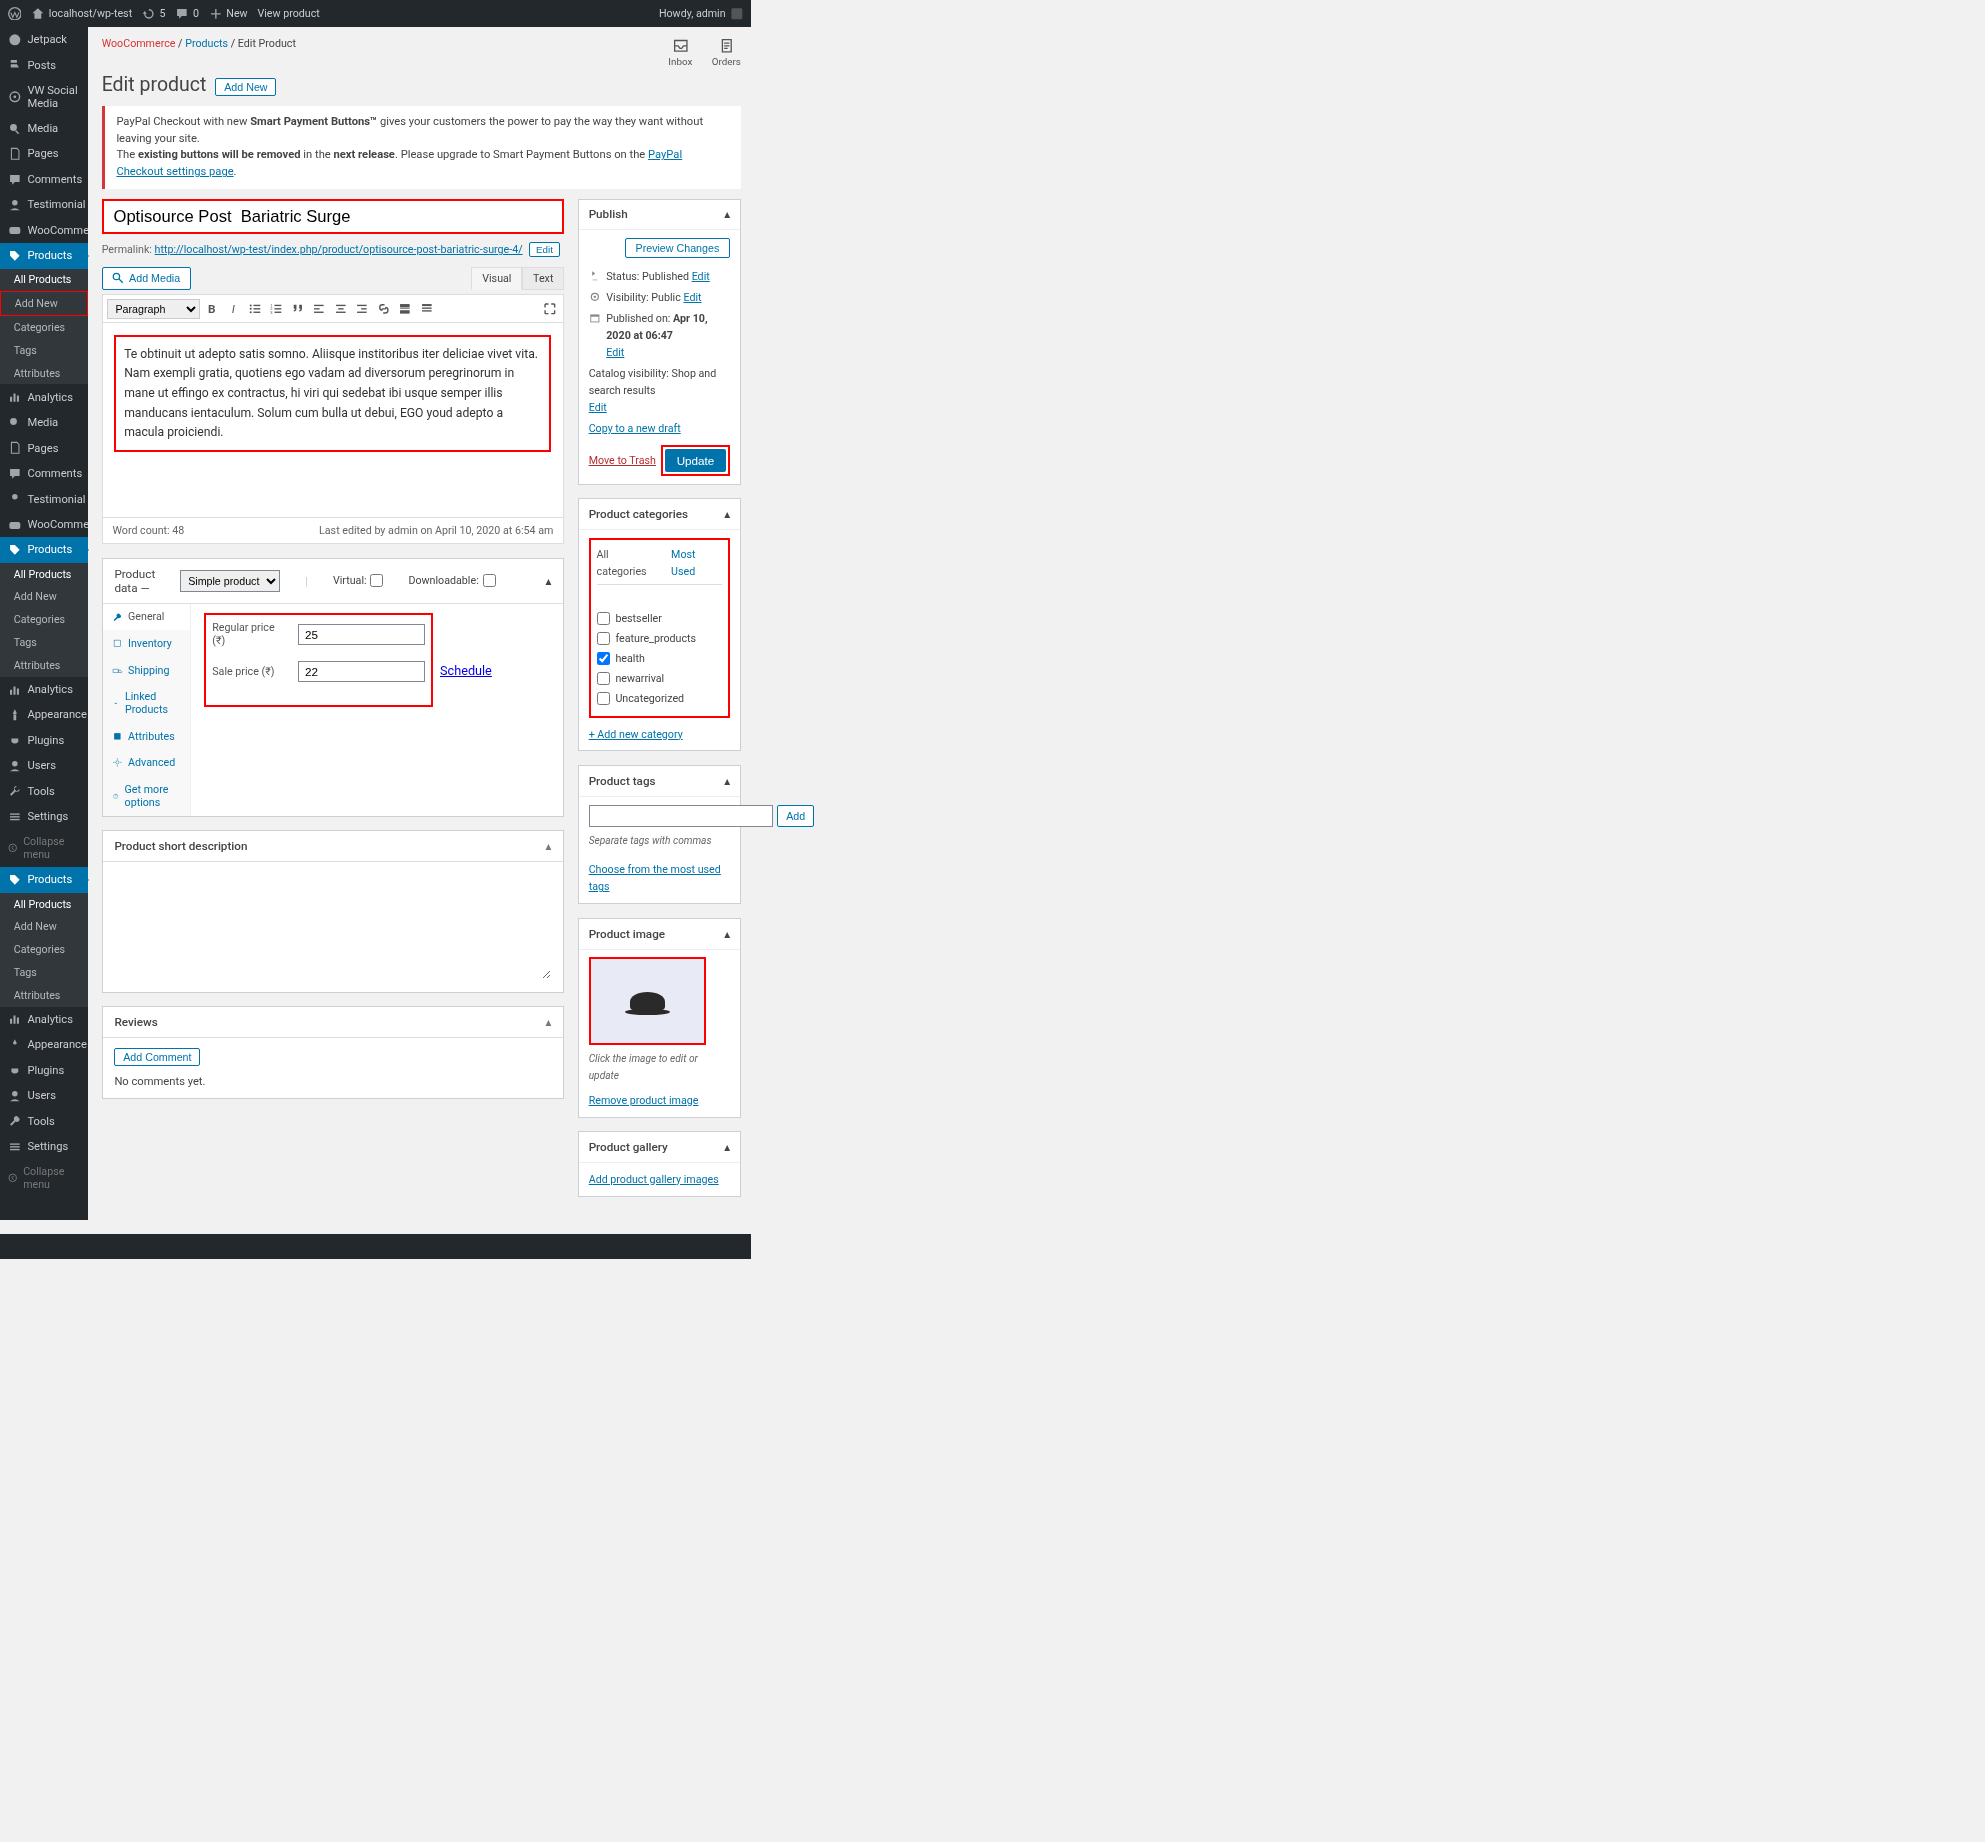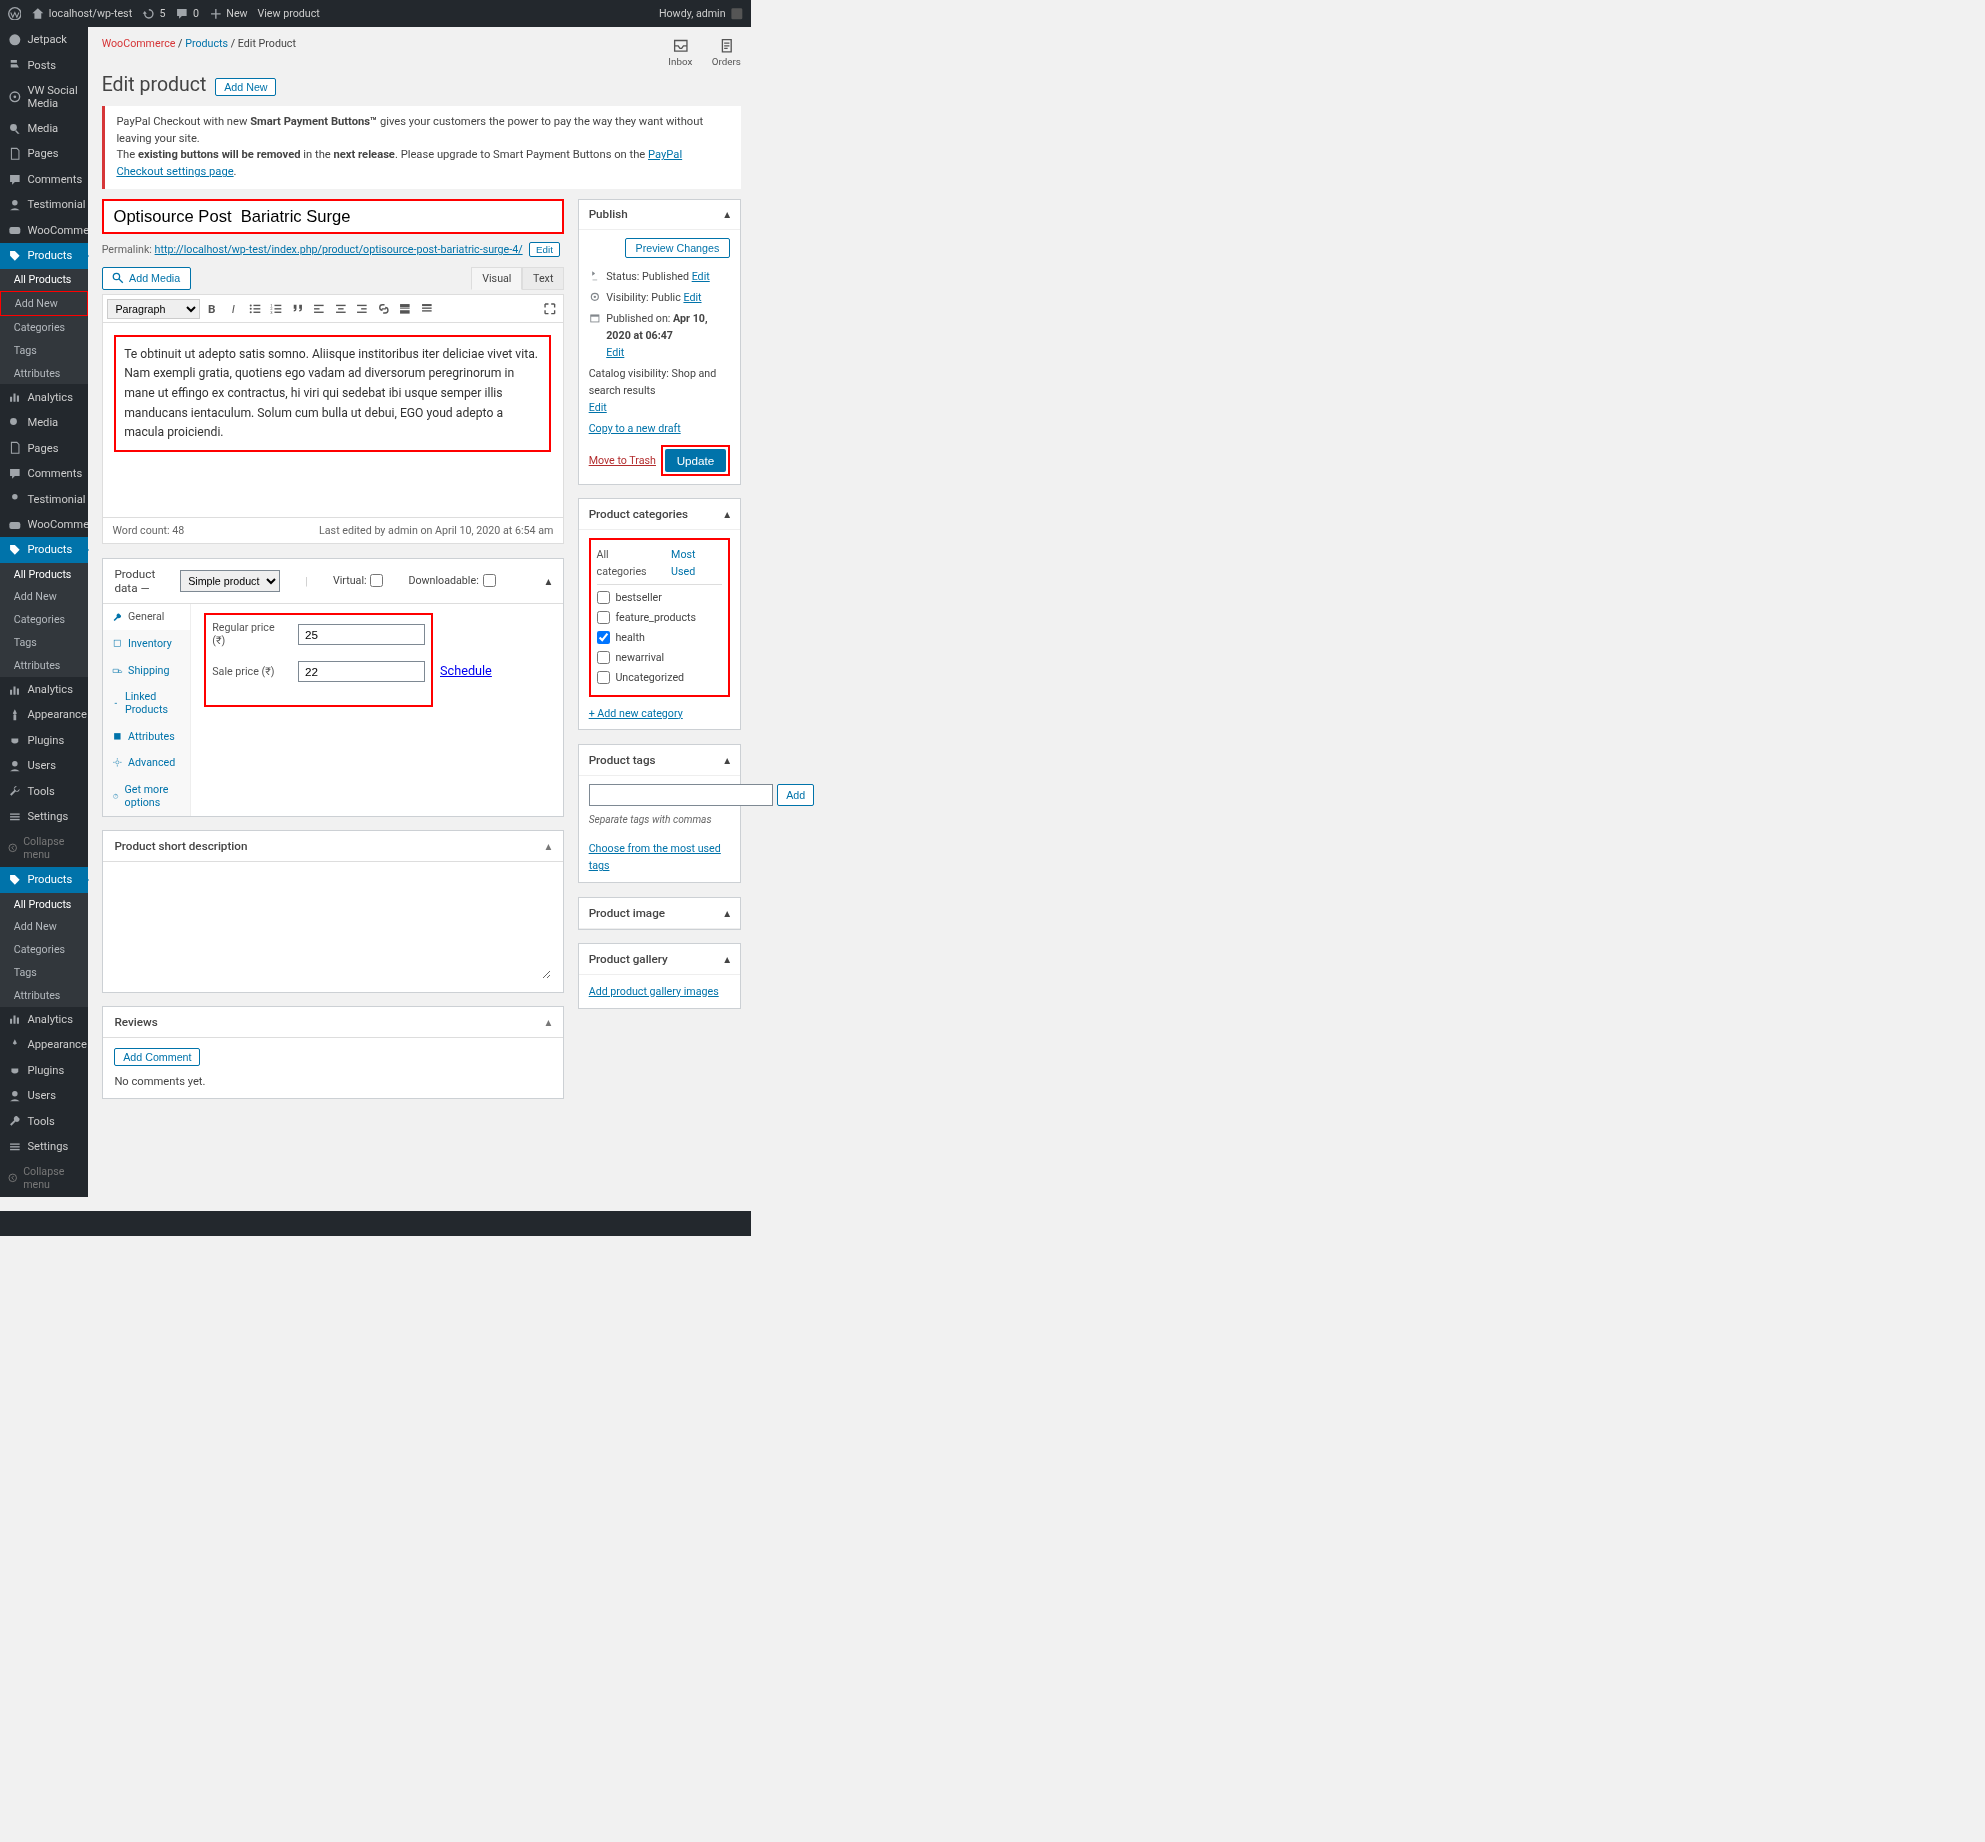--- a/index.html
+++ b/index.html
@@ -92,21 +92,21 @@
 .sp-body { padding:7.8px 9.8px; font-size:10.7px; line-height:1.6; }
 .sp-body a { color:#0073aa; text-decoration:underline; }
 .sp-body a.red { color:#b32d2e; }
 .preview-btn { border:1px solid #0073aa; background:#fff; color:#0073aa; padding:2.9px 9.8px; border-radius:2px; font-size:10.7px; cursor:pointer; float:right; margin-bottom:5.9px; }
 .pub-row { display:flex; align-items:flex-start; gap:5.9px; margin:3.9px 0; }
 .pub-row svg { width:11.7px; height:11.7px; fill:#82878c; margin-top:2px; flex-shrink:0; }
 .update-btn { background:#0073aa; color:#fff; border:none; padding:4.9px 11.7px; border-radius:2px; font-size:11.7px; cursor:pointer; }
 .update-hl { border:2.4px solid red; padding:2px; display:inline-block; }
 .actions-row { display:flex; justify-content:space-between; align-items:center; margin-top:7.8px; }
 
-.cat-tabs { display:flex; gap:9.8px; border-bottom:1px solid #ddd; margin-bottom:4px; font-size:10.7px; }
+.cat-tabs { display:flex; gap:9.8px; border-bottom:1px solid #ddd; margin-bottom:25px; font-size:10.7px; }
 .cat-tab { color:#0073aa; cursor:pointer; padding-bottom:3.9px; }
 .cat-tab.active { color:#555; }
 .cat-hl { border:2.4px solid red; padding:5.9px; }
 .cat-item { display:flex; align-items:center; gap:5.9px; margin:2.9px 0; }
 .cat-item input { margin:0; }
 
 .tag-input { display:flex; gap:3.9px; }
 .tag-input input { flex:1; padding:2.9px; border:1px solid #7e8993; }
 .btn-add { border:1px solid #0073aa; background:#fff; color:#0073aa; padding:2.9px 7.8px; border-radius:2px; cursor:pointer; font-size:10.7px; }
 .hint { color:#666; font-style:italic; font-size:10.2px; margin-top:5.9px; }
@@ -725,20 +725,27 @@
           <div class="hint">Separate tags with commas</div>
           <div style="margin-top:11.7px"><a href="#">Choose from the most used tags</a></div>
         </div>
       </div>
 
       <div class="side-panel">
         <div class="sp-header">
                 <span>Product image</span>
                 <span class="toggle">▴</span>
               </div>
+        <div class="sp-body">
+          <div class="prod-img">
+                  <div class="prod-img-shape"></div>
+                </div>
+          <div class="hint">Click the image to edit or update</div>
+          <div style="margin-top:7.8px"><a href="#">Remove product image</a></div>
+        </div>
       </div>
 
       <div class="side-panel">
         <div class="sp-header">
                 <span>Product gallery</span>
                 <span class="toggle">▴</span>
               </div>
         <div class="sp-body">
           <a href="#">Add product gallery images</a>
         </div>

